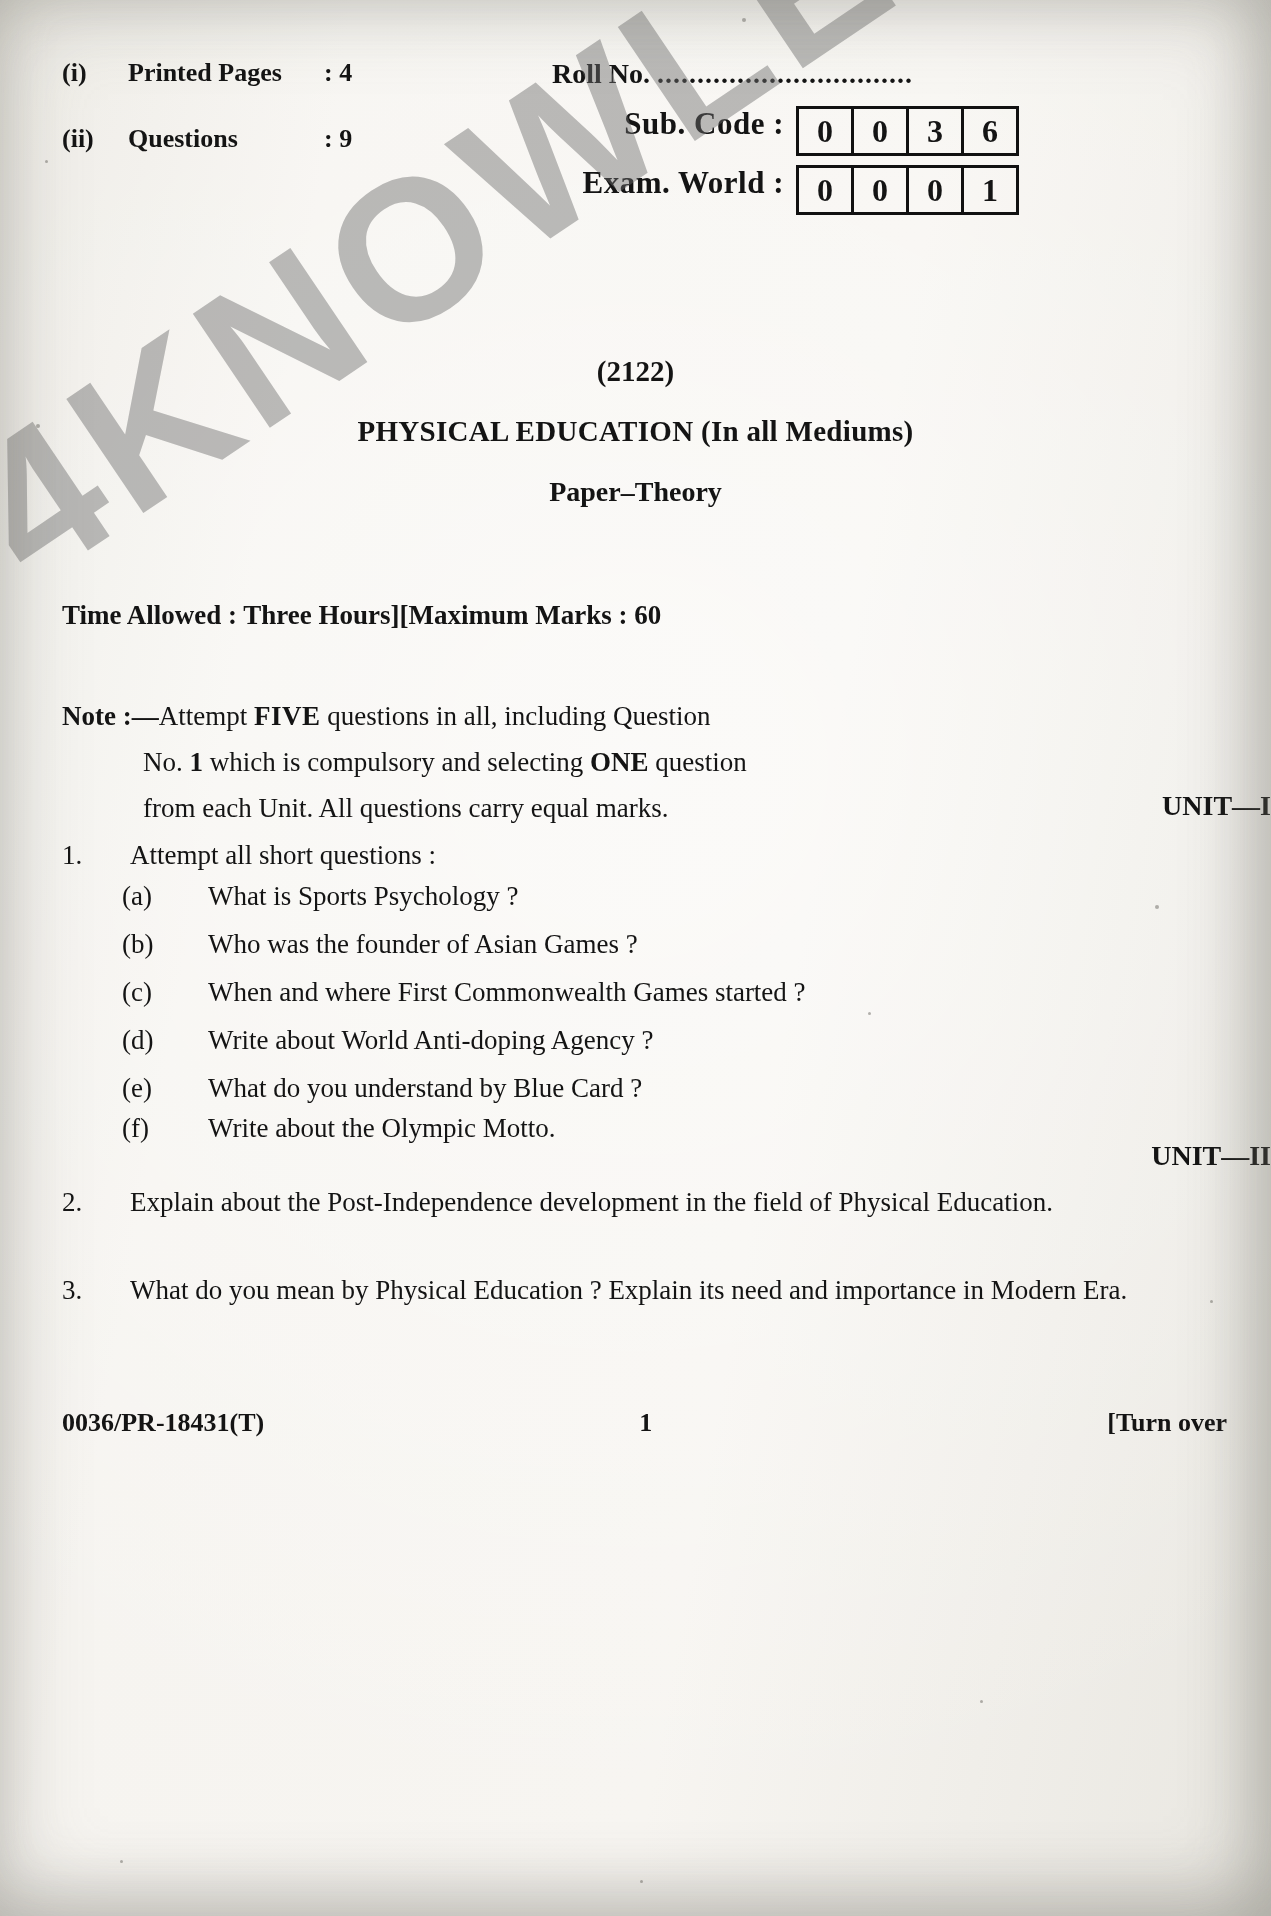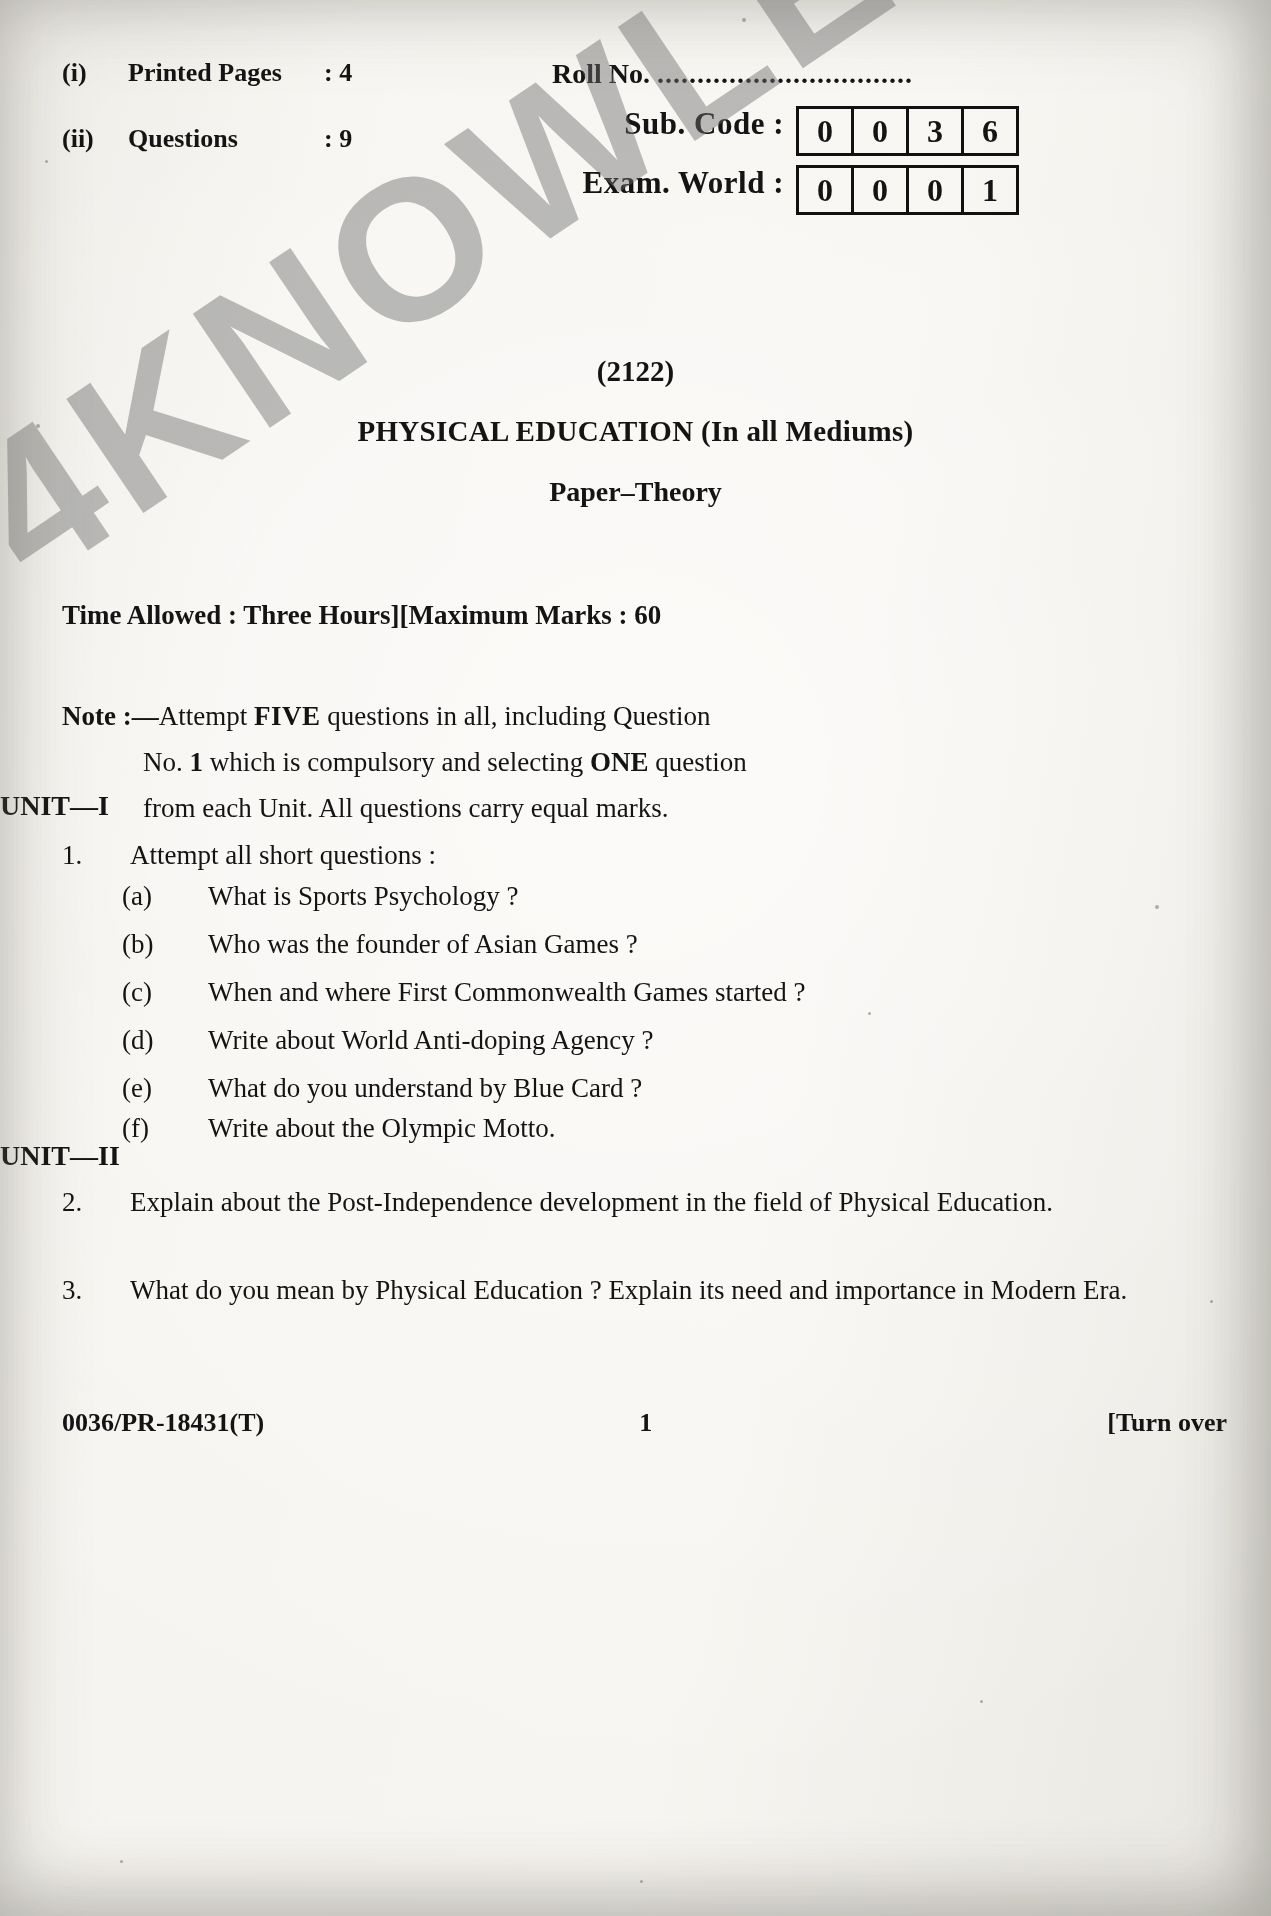--- a/index.html
+++ b/index.html
@@ -168,21 +168,21 @@
   .note-label { font-weight: 700; }
   .note-ind { margin-left: 81px; }
   .b { font-weight: 700; }
   .sp { letter-spacing: 0.5px; }
 
   
   .unit {
     position: absolute;
     left: 0;
     width: 100%;
-    text-align: left;
+    text-align: right;
     font-weight: 700;
     font-size: 28px;
   }
   .unit1 { top: 790px; }
   .unit2 { top: 1140px; }
 
   .qrow {
     position: absolute;
     left: 62px;
     width: 1095px;

